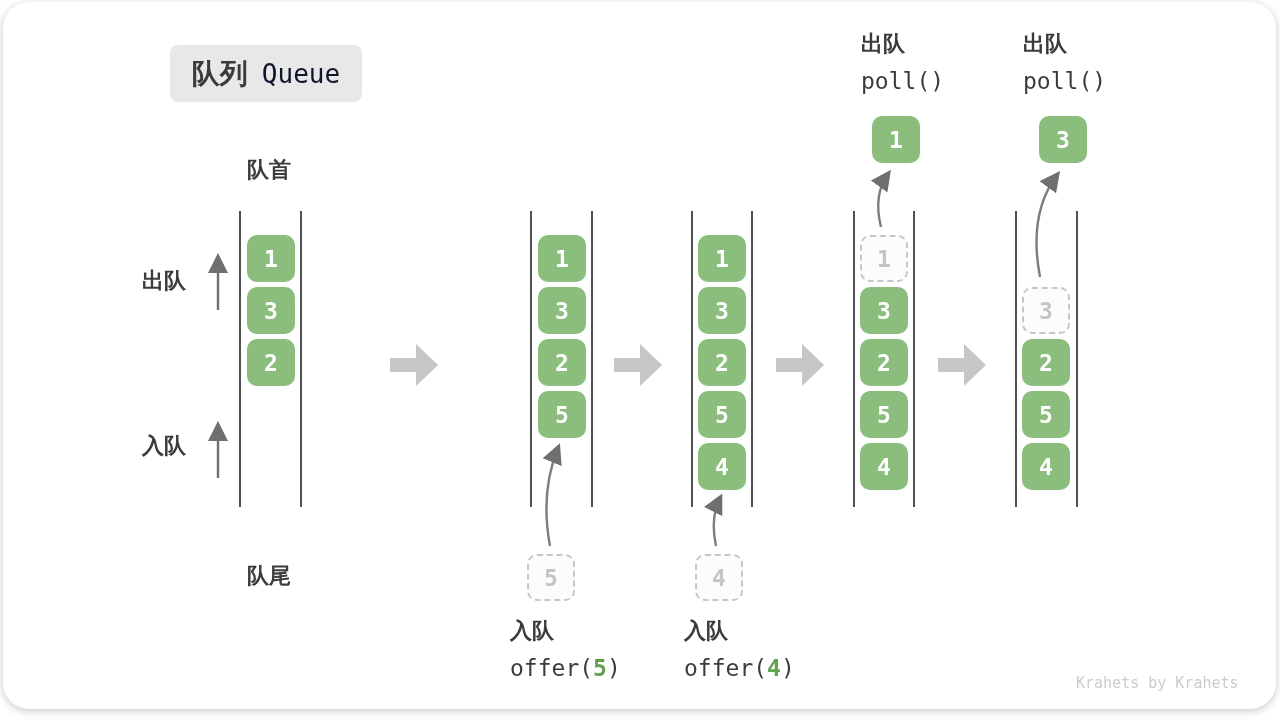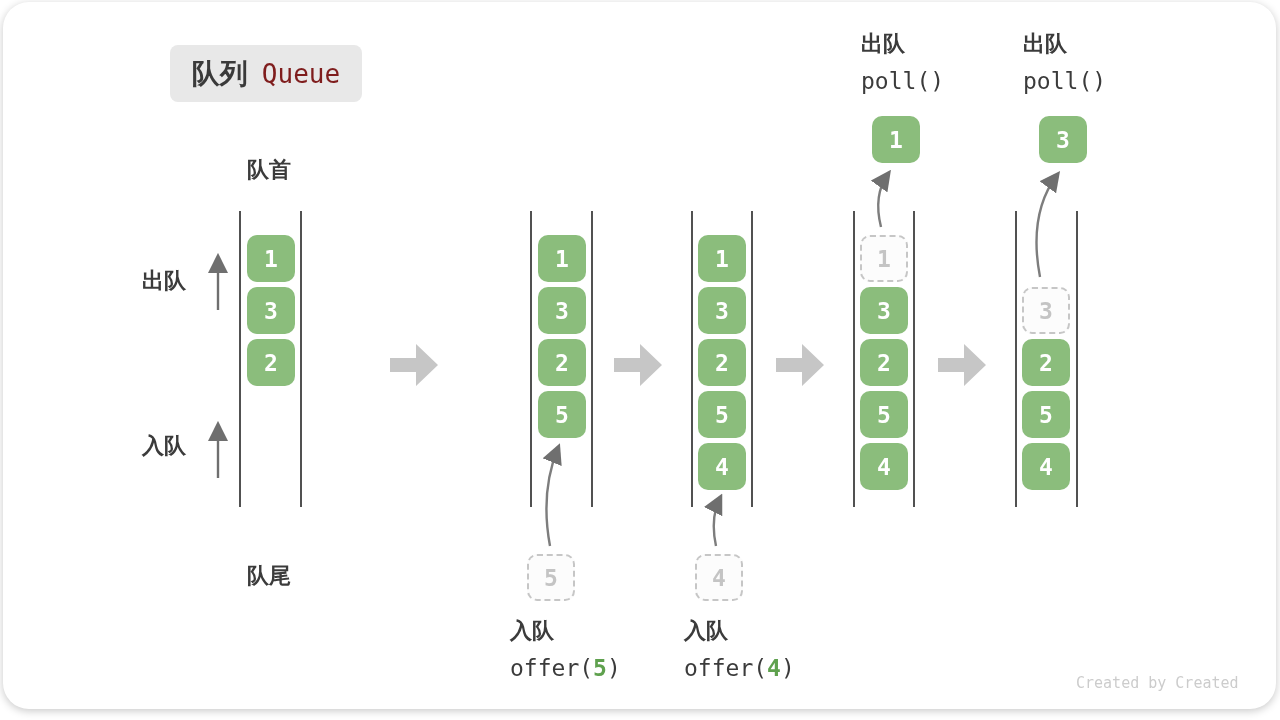--- a/index.html
+++ b/index.html
@@ -3,21 +3,21 @@
 <meta charset="utf-8">
 <style>
   html,body{margin:0;padding:0;background:#ffffff;width:1280px;height:720px;overflow:hidden;}
   .canvas{position:absolute;left:3px;top:2px;width:1273px;height:707px;background:#ffffff;
           border-radius:26px;box-shadow:0 2px 8px rgba(0,0,0,.22);}
   .overlay{position:absolute;left:-3px;top:-2px;width:1280px;height:720px;pointer-events:none;}
 
   .title-box{position:absolute;left:167px;top:43px;width:192px;height:57px;background:#e8e8e8;
              border-radius:8px;display:flex;align-items:center;justify-content:center;gap:14px;}
   .title-zh{font:700 28px "Liberation Sans",sans-serif;color:#3a3a3a;}
-  .title-en{font:400 26px "DejaVu Sans Mono",monospace;color:#7f1d1d;}
+  .title-en{font:400 26px "DejaVu Sans Mono",monospace;color:#0f172a;}
 
   .lbl{position:absolute;font:700 22px "Liberation Sans",sans-serif;color:#3b3b3b;white-space:nowrap;}
 
   .vline{position:absolute;width:2px;height:296px;top:209px;background:#515151;}
 
   .qbox{position:absolute;width:48px;height:47px;border-radius:10px;box-sizing:border-box;
         display:flex;align-items:center;justify-content:center;
         font:700 23px "DejaVu Sans Mono",monospace;}
   .solid{background:#8BBD7C;color:#ffffff;}
   .dashed{background:#fcfcfc;border:2px dashed #c6c6c6;color:#c4c4c4;}
@@ -118,15 +118,15 @@
   </div>
   <div class="op" style="left:858px;top:27px;">
     <div class="op-cn">出队</div>
     <div class="op-code">poll()</div>
   </div>
   <div class="op" style="left:1020px;top:27px;">
     <div class="op-cn">出队</div>
     <div class="op-code">poll()</div>
   </div>
 
-  <div class="watermark">Created by Created</div>
+  <div class="watermark">Krahets by Krahets</div>
 
 </div>
 
 </body></html>

